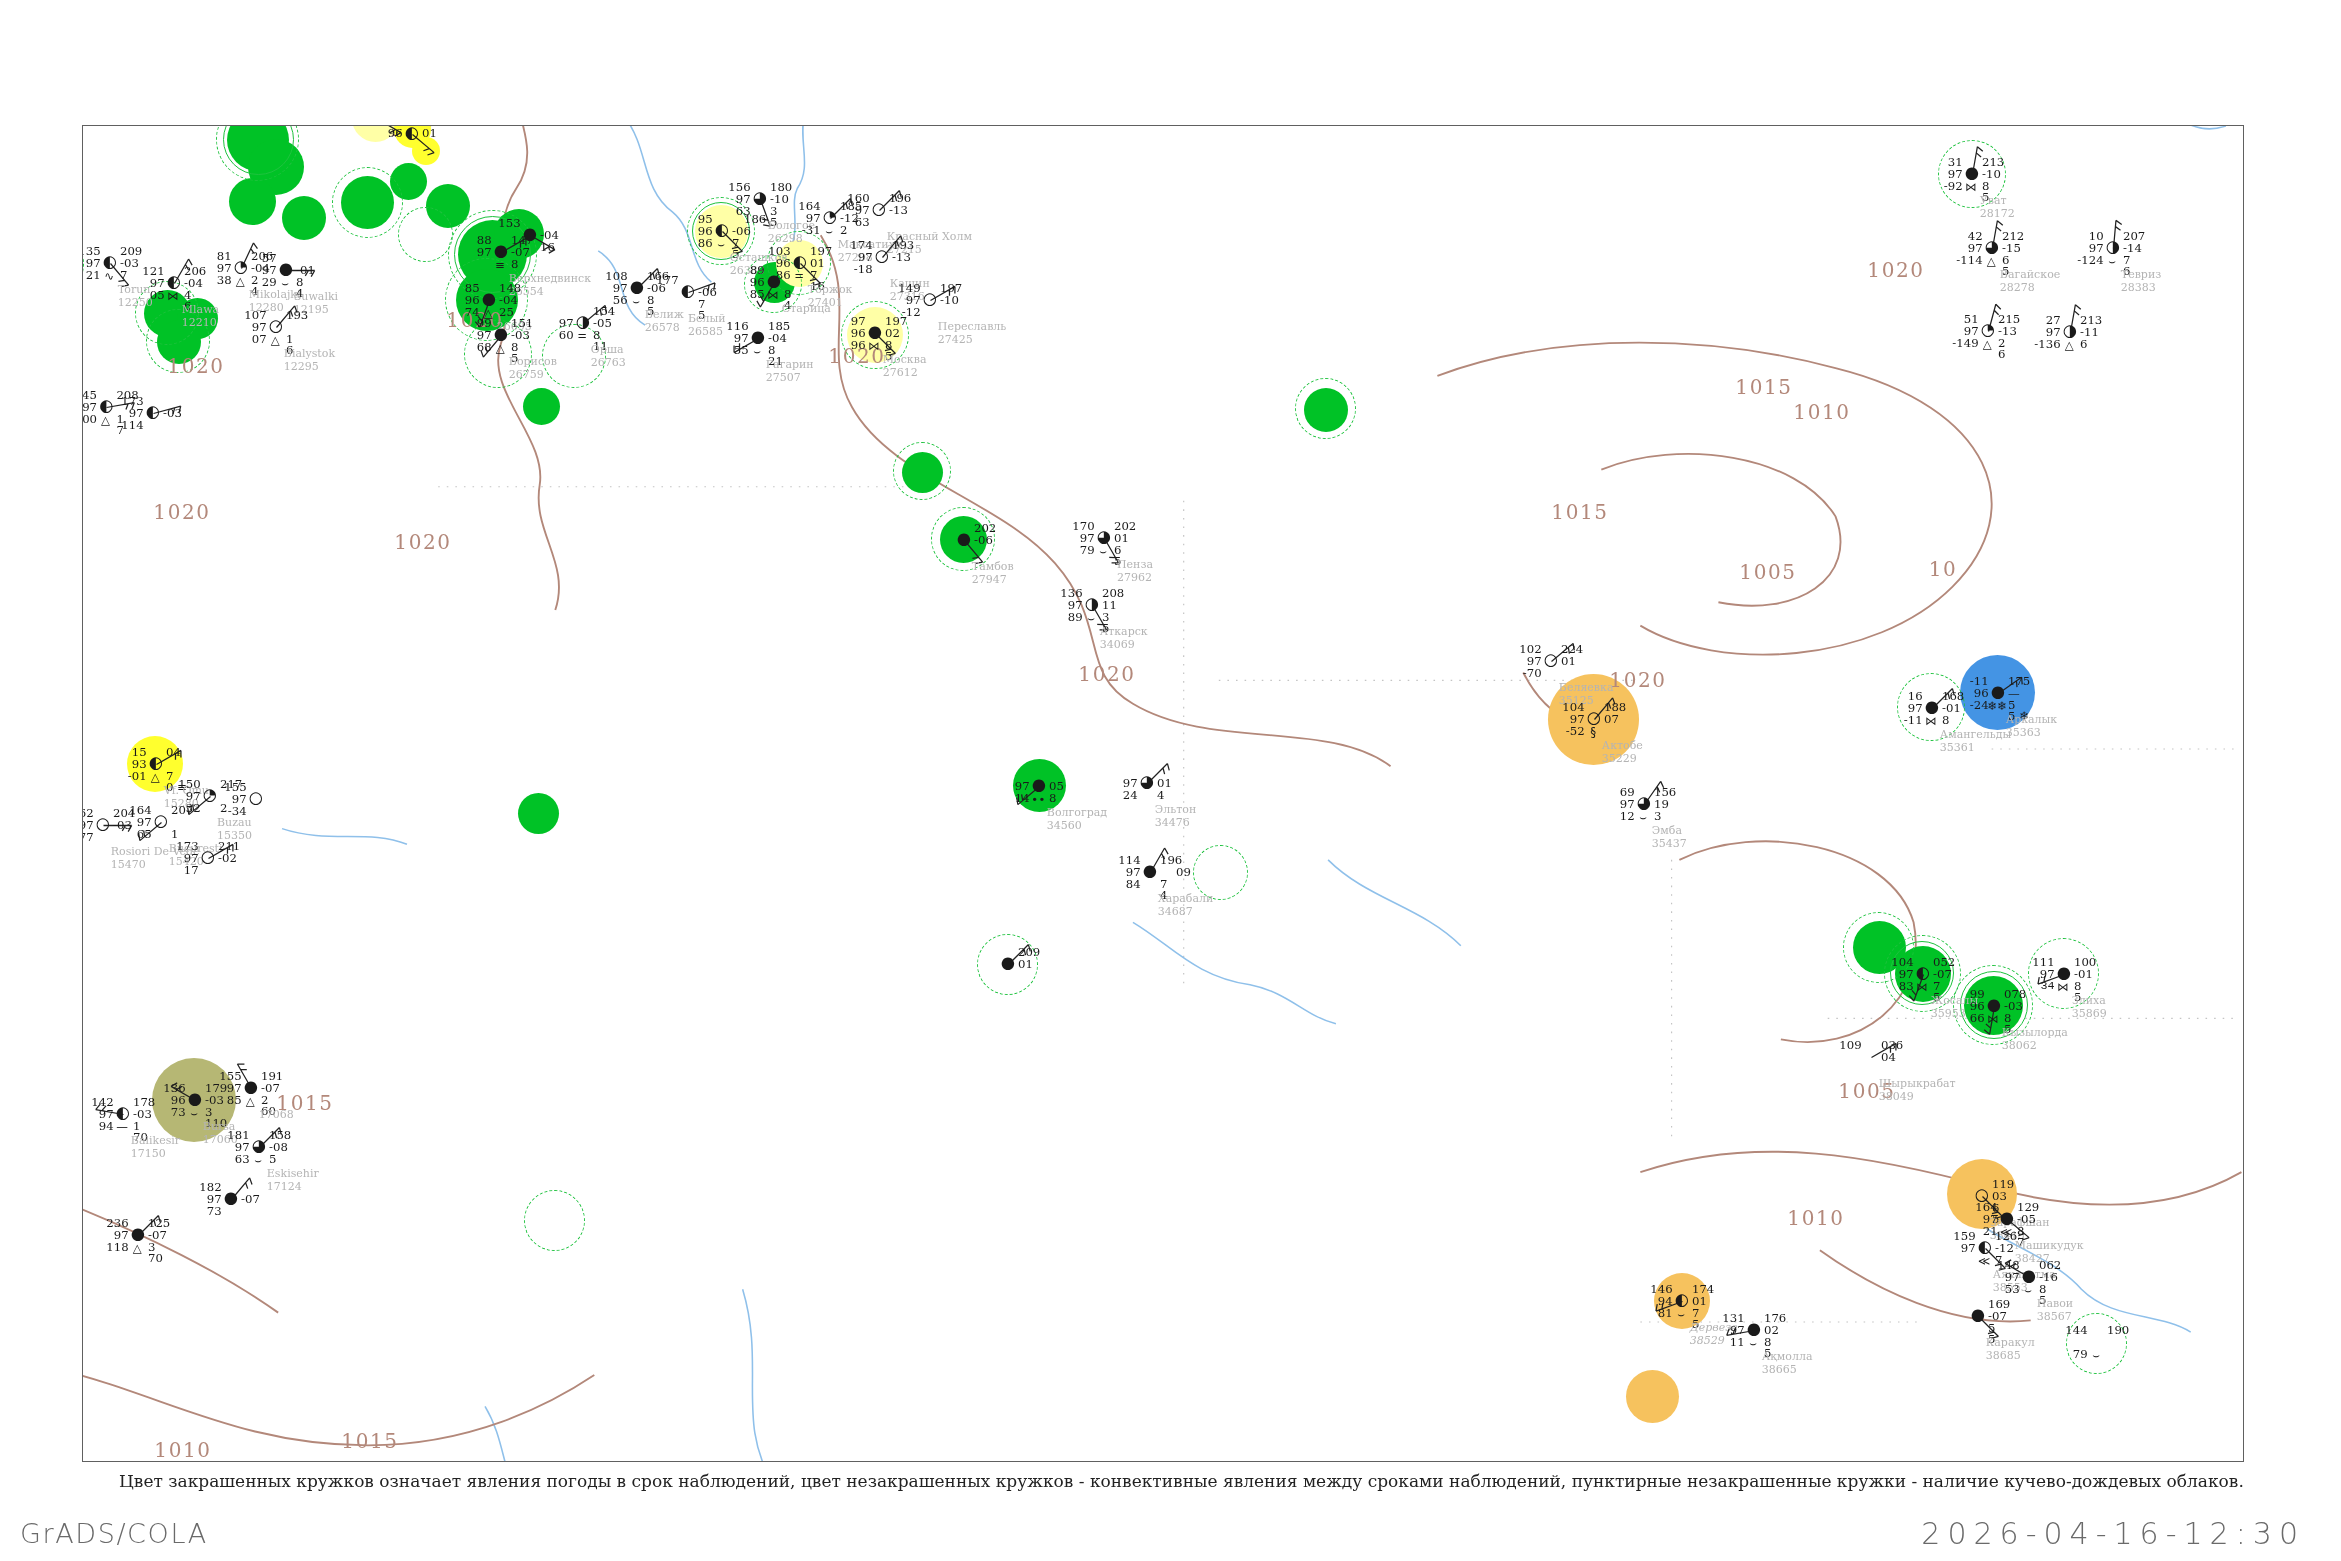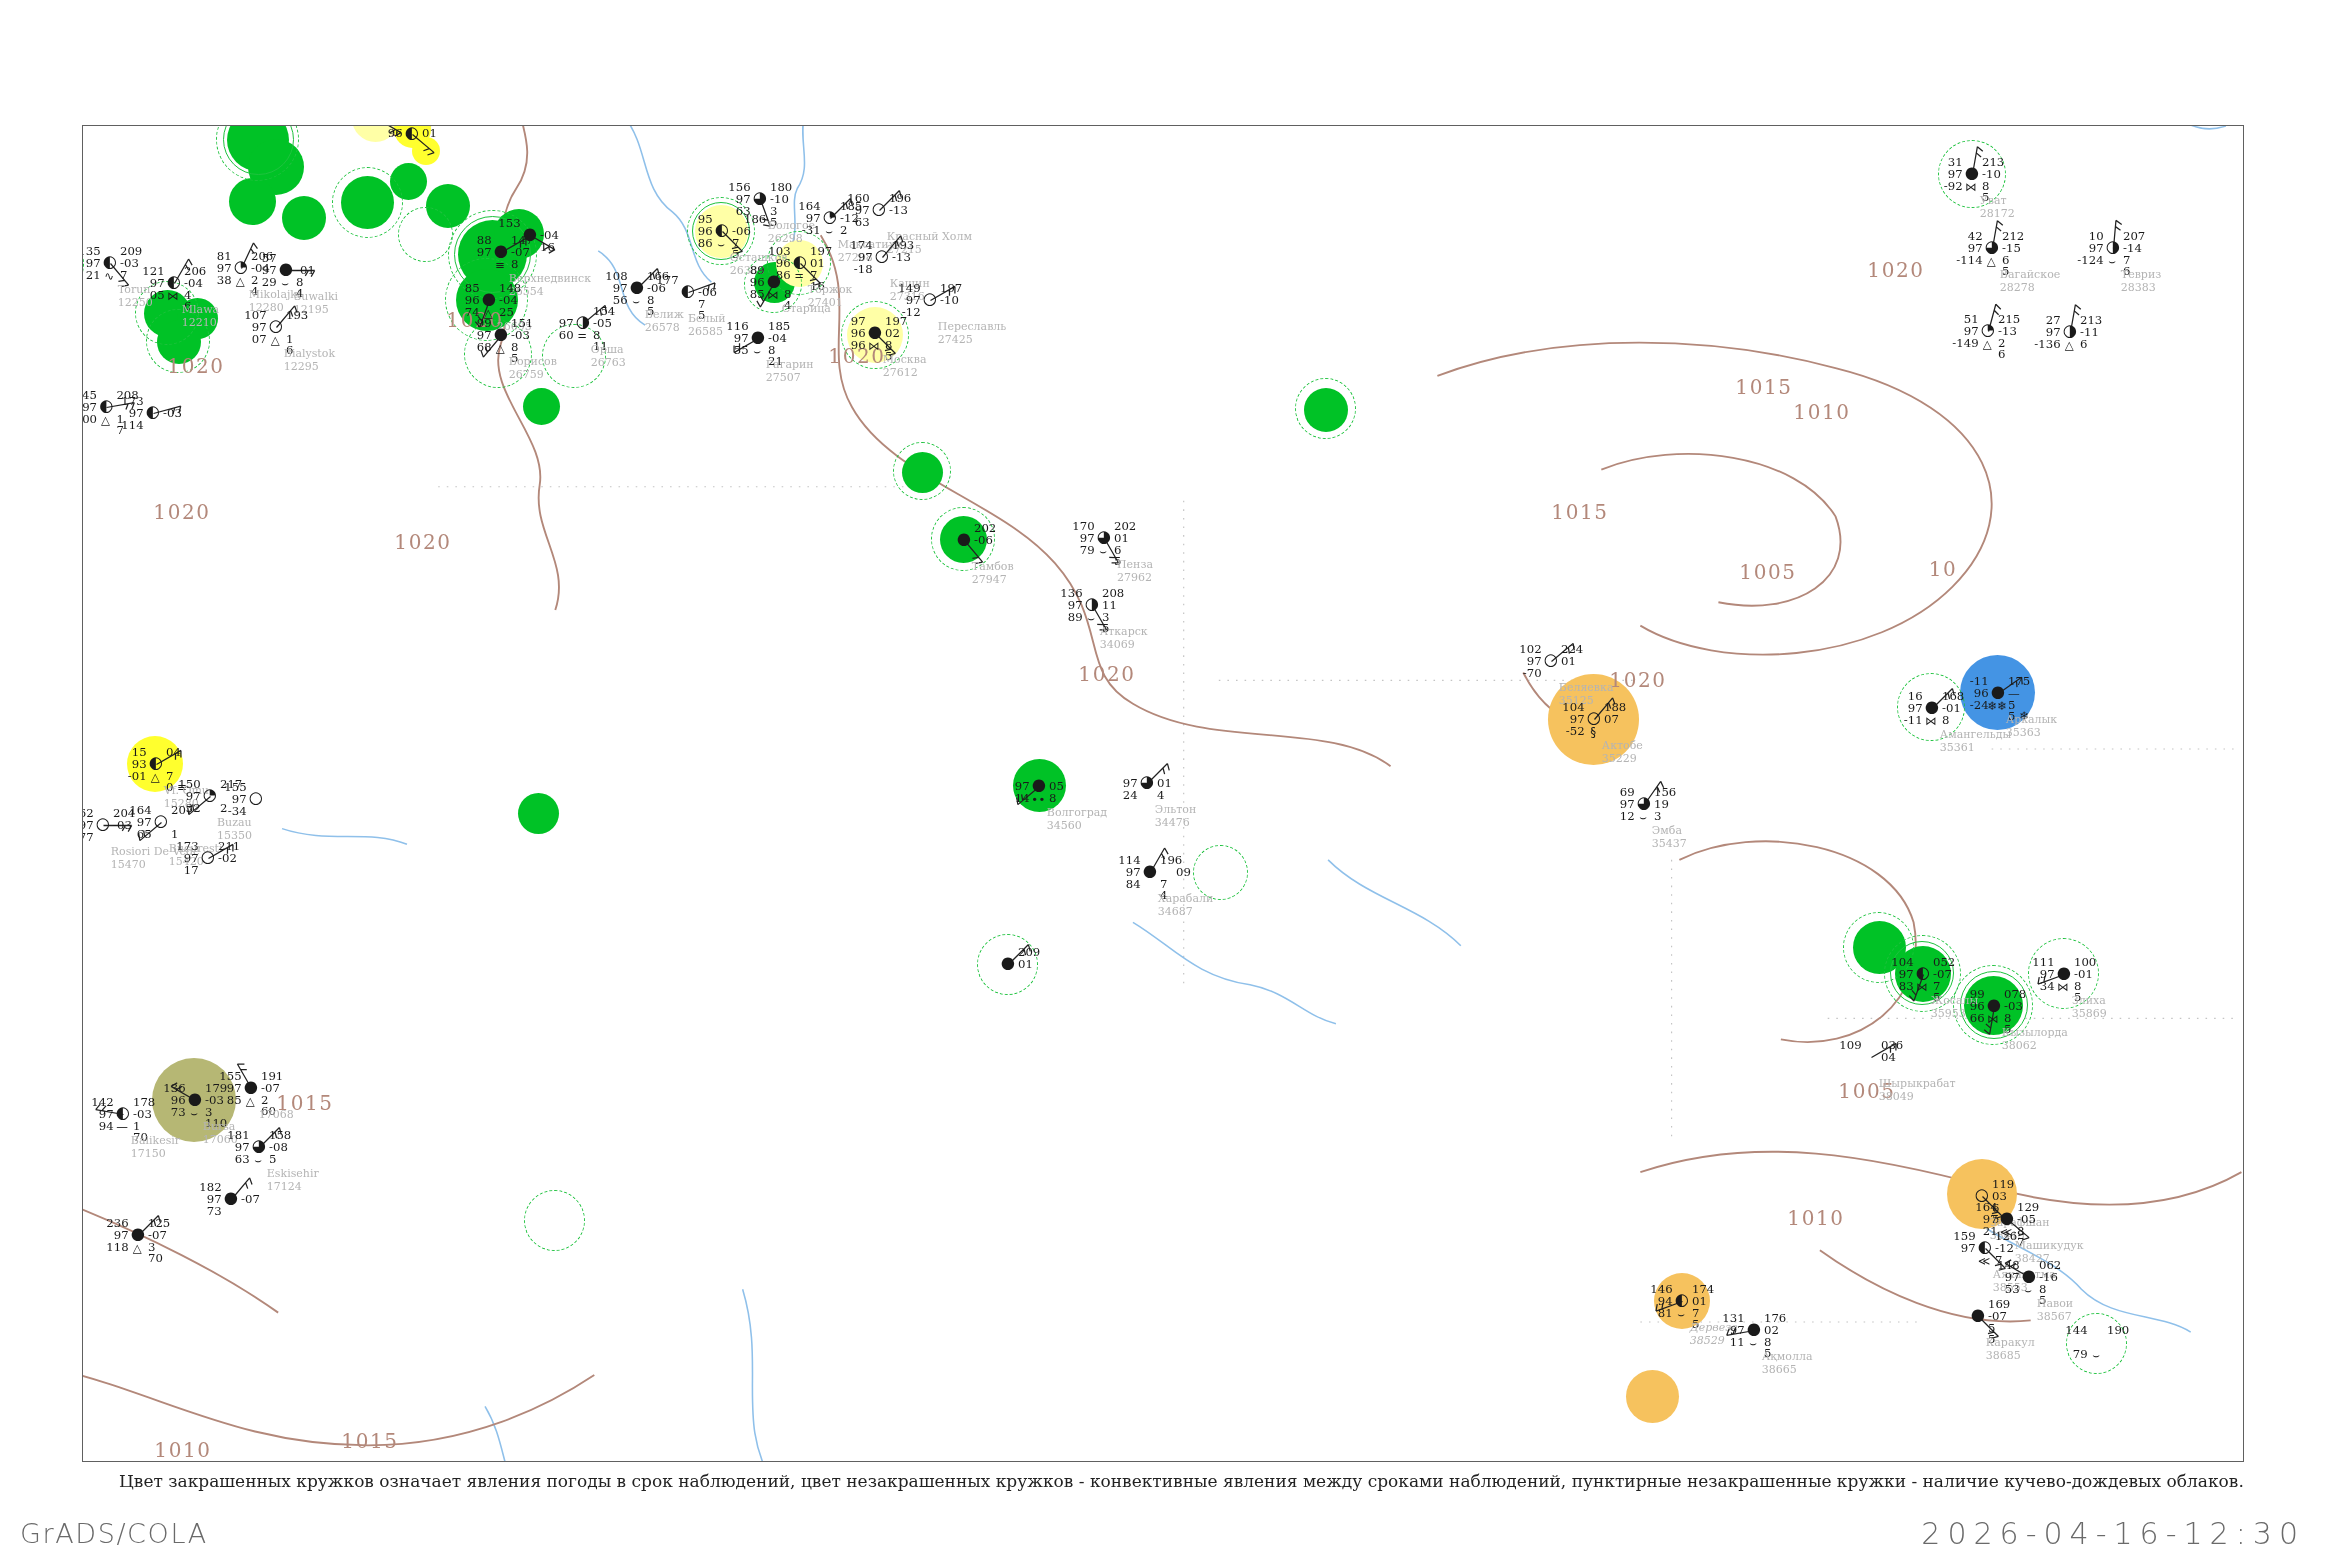--- a/index.html
+++ b/index.html
@@ -875,21 +875,21 @@
           <div>38062</div>
         </span>
       </div>
       <div class="station" style="left: 1981px; top: 848px;">
         <svg class="barb" width="69" height="69" viewBox="0 0 88 88">
           <path d="M44,44 L10.171065651707302,56.312725159724096 M10.171065651707302,56.312725159724096 L11.783552162120504,47.458354077951235 M17.68860661799457,53.57656401311874 L19.121927960584085,45.70601194043176" stroke="#222" stroke-width="1.6" fill="none"></path>
         </svg>
         <span class="glyph" style="left: 0px; top: 0px;">●</span>
         <span class="v ra" style="right: 9.4px; top: -17px;">111</span>
         <span class="v ra" style="right: 9.4px; top: -5.5px;">97</span>
-        <span class="v ra" style="right: 9.4px; top: 7px;">34</span>
+        <span class="v ra" style="right: 9.4px; top: 7px; font-family: Liberation Mono, monospace;">34</span>
         <span class="v" style="left: 10px; top: -17px;">100</span>
         <span class="v" style="left: 10px; top: -5.5px;">-01</span>
         <span class="v" style="left: 10px; top: 7px;">8</span>
         <span class="v" style="left: 10px; top: 18px;">5</span>
         <span class="wx" style="left: -0.8px; top: 7.8px;">⋈</span>
         <span class="nm" style="left: 7.8px; top: 21px;">
           <div>Злиха</div>
           <div>35869</div>
         </span>
       </div>

